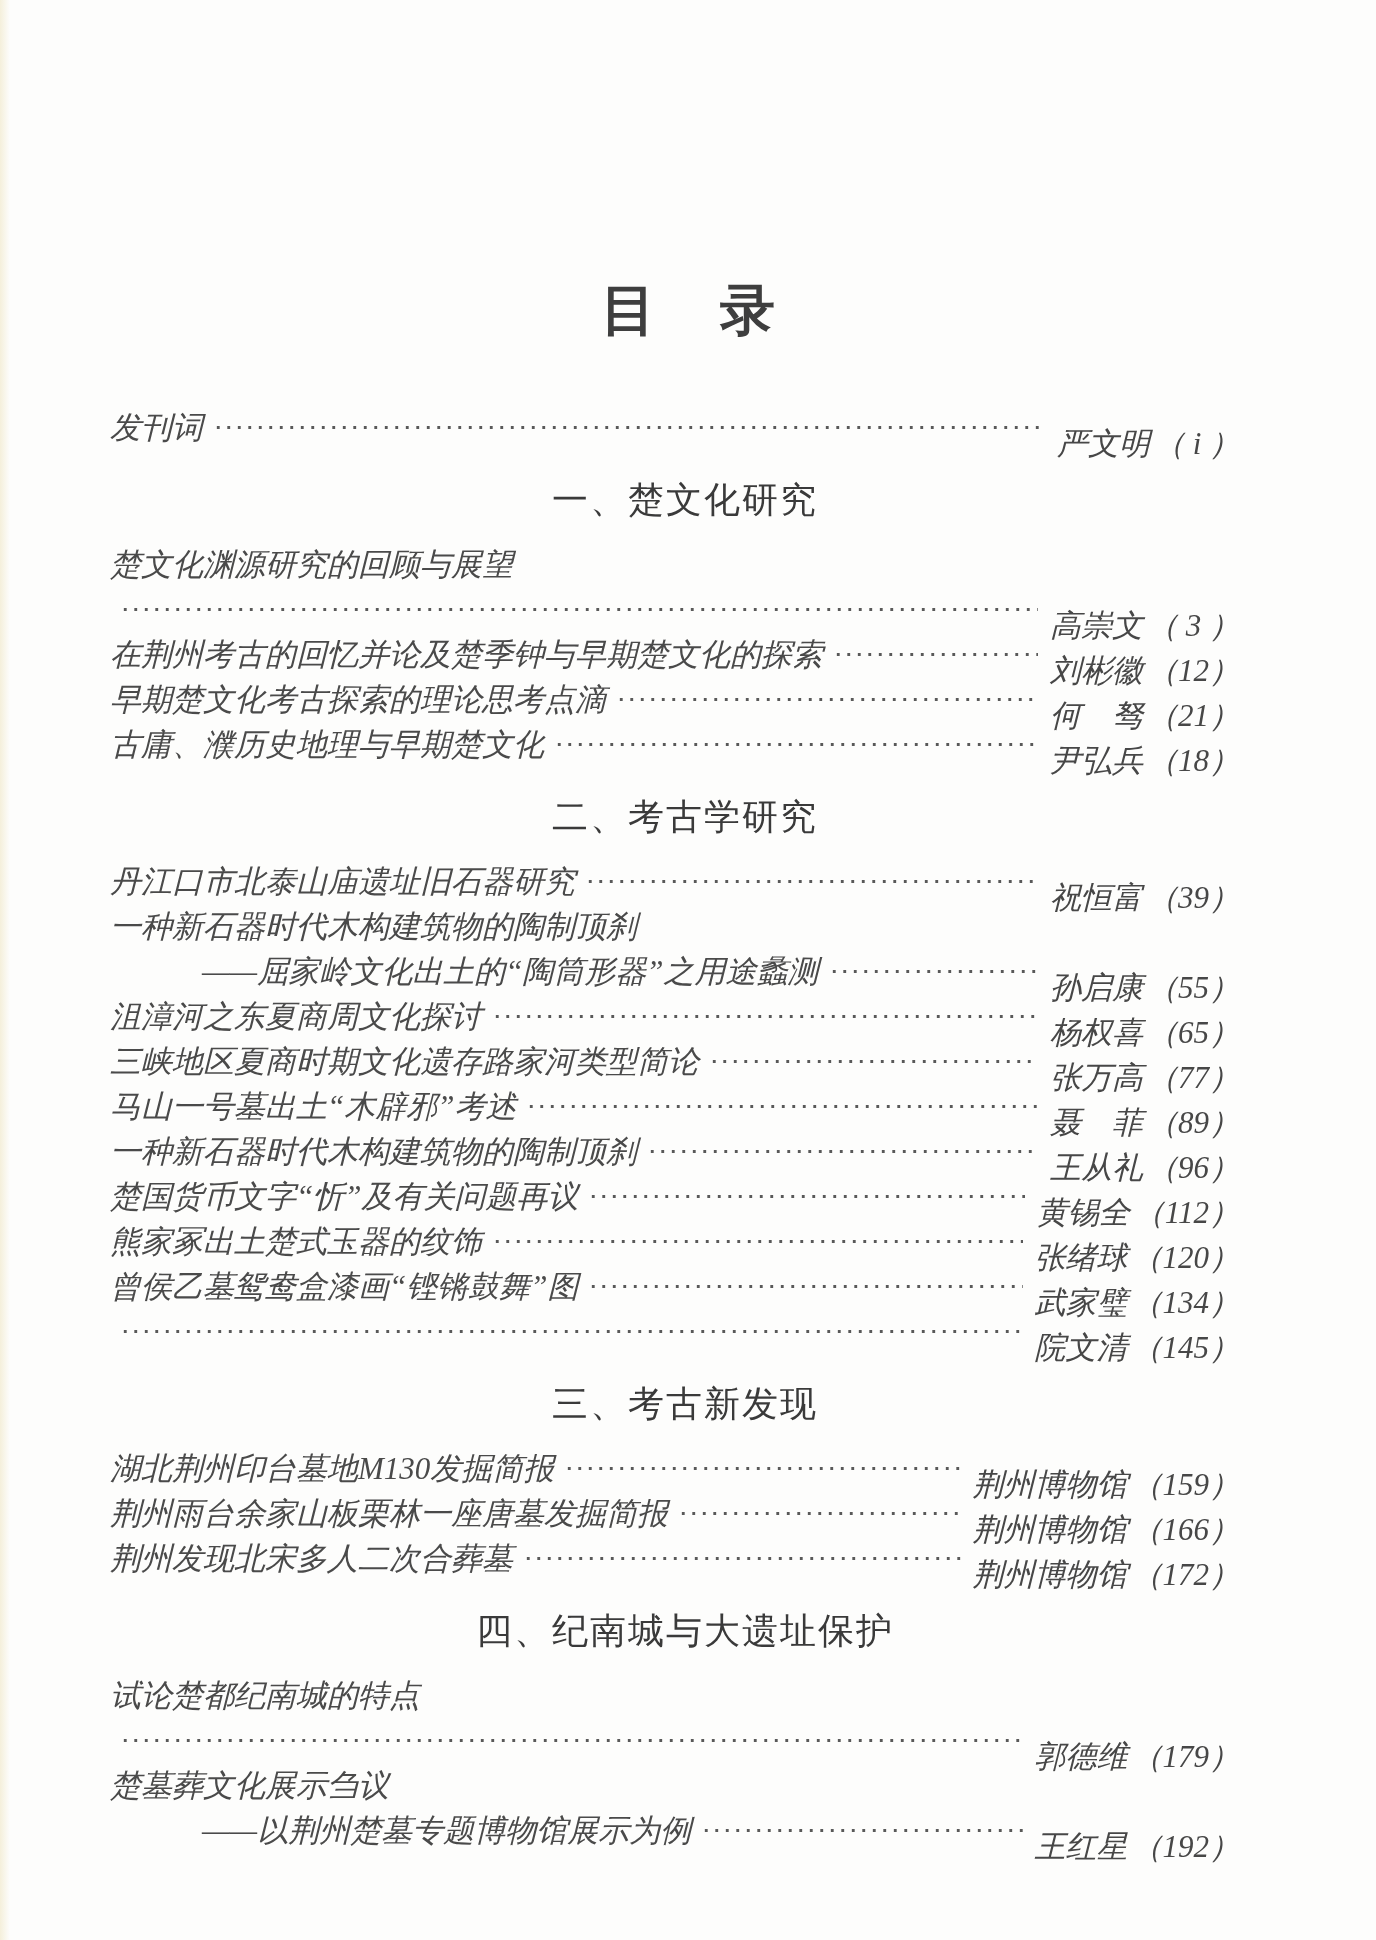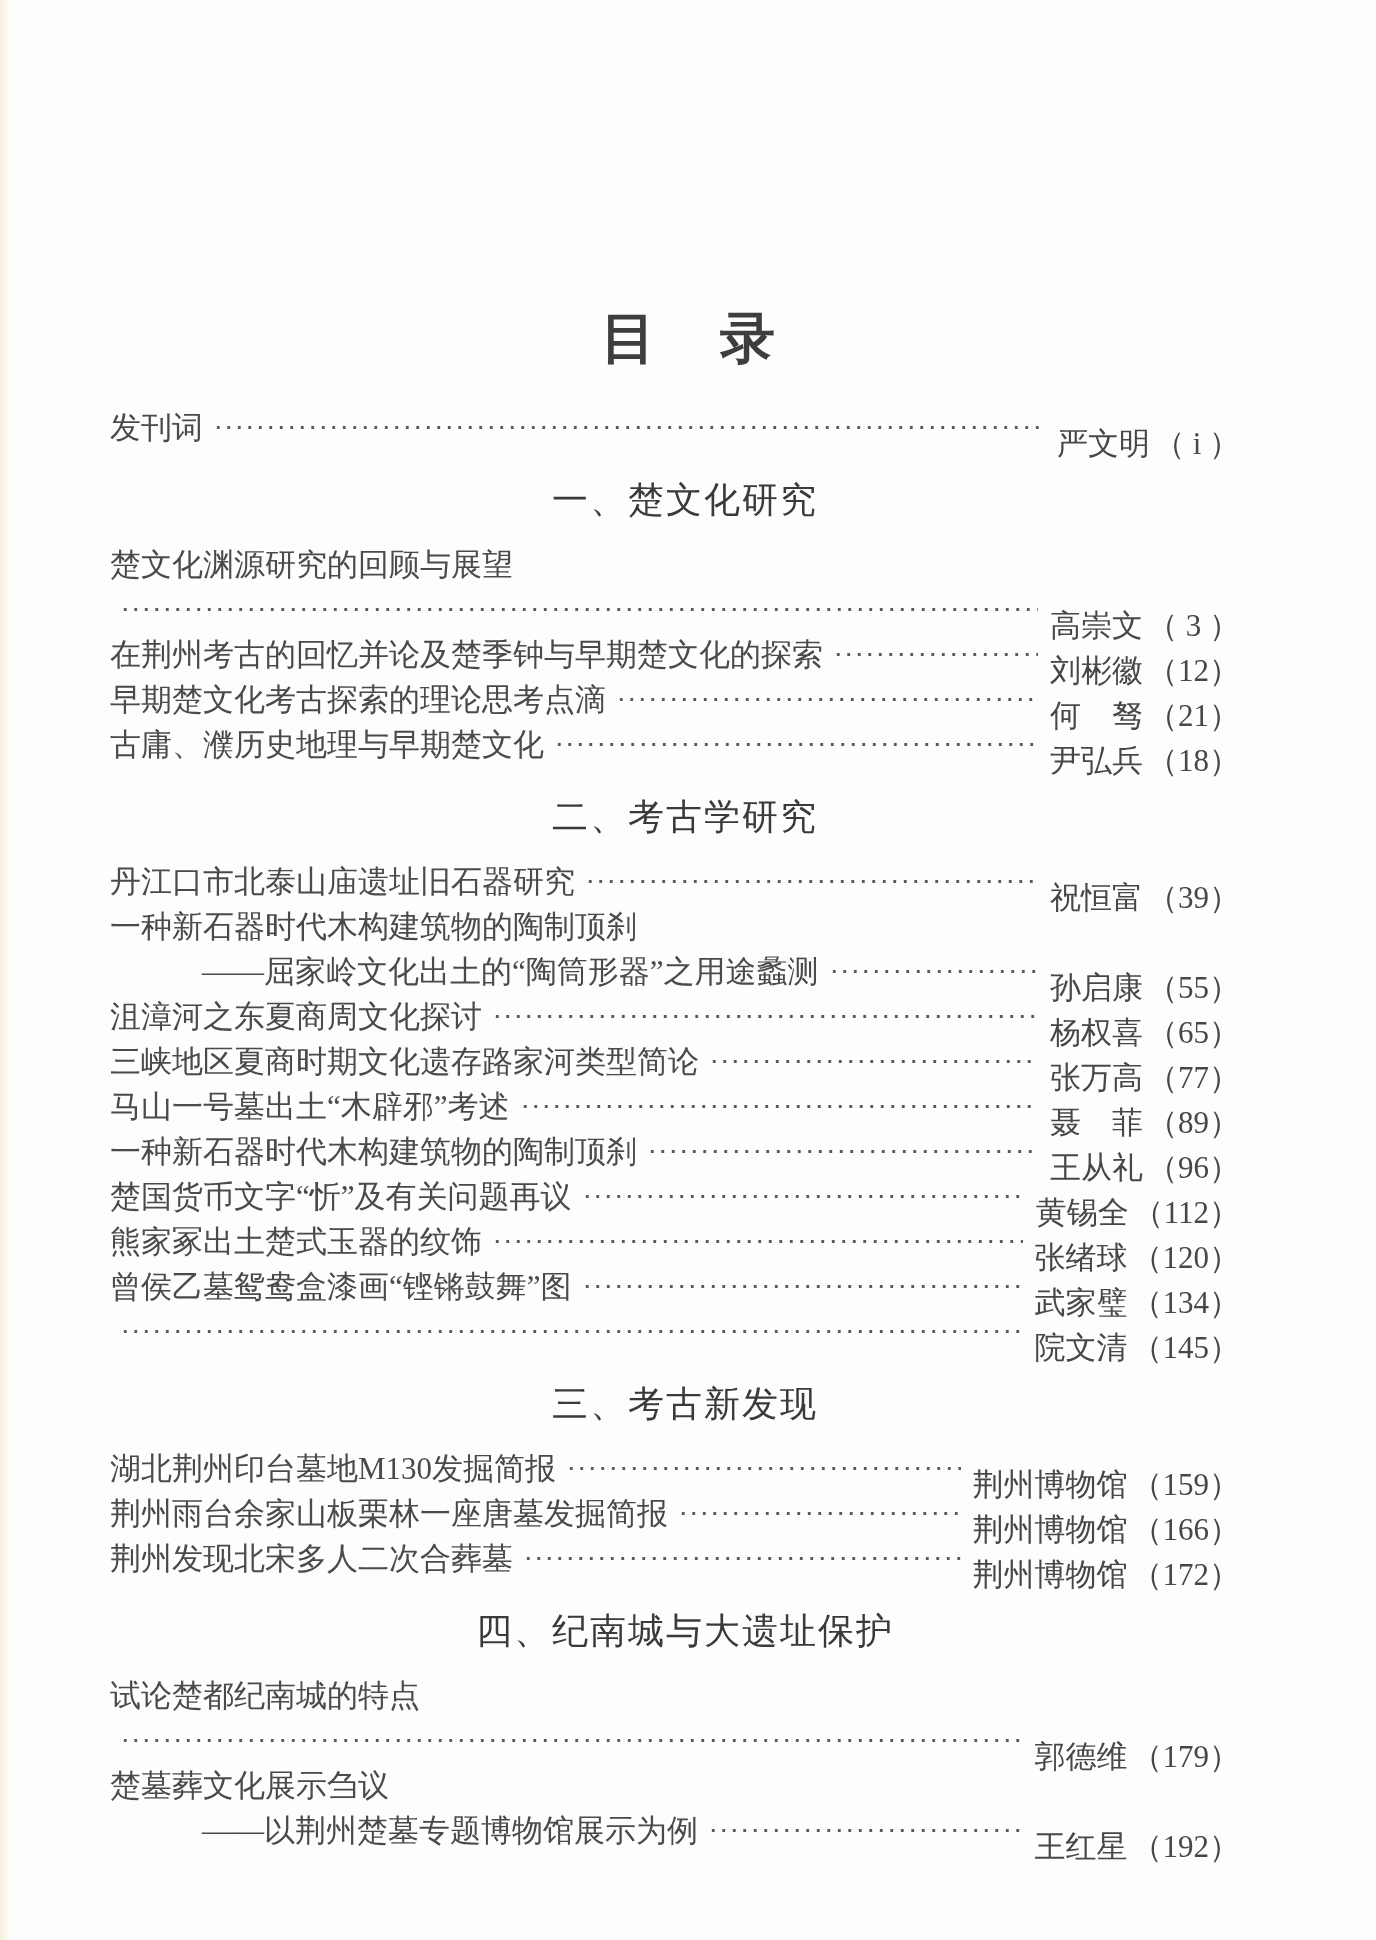--- a/index.html
+++ b/index.html
@@ -25,38 +25,38 @@
     position: absolute;
     top: 281px;
     left: 0;
     width: 100%;
     text-align: center;
     font-size: 55px;
     line-height: 60px;
     font-weight: bold;
     color: #3e3e3e;
     font-family: "Liberation Serif", "DejaVu Serif", serif;
-    margin-top: 28px;
   }
   .doc-title .tchar + .tchar {
     margin-left: 64px;
   }
   .toc {
     position: absolute;
     left: 110px;
     top: 405px;
     width: 1130px;
     font-size: 31px;
     color: #4a4a4a;
   }
   .row {
     display: flex;
     align-items: center;
     height: 45px;
     white-space: nowrap;
+    font-style: italic;
   }
   .row .t {
     flex: 0 0 auto;
   }
   .row .t.indent {
     padding-left: 92px;
   }
   .leader {
     flex: 1 1 auto;
     height: 45px;

